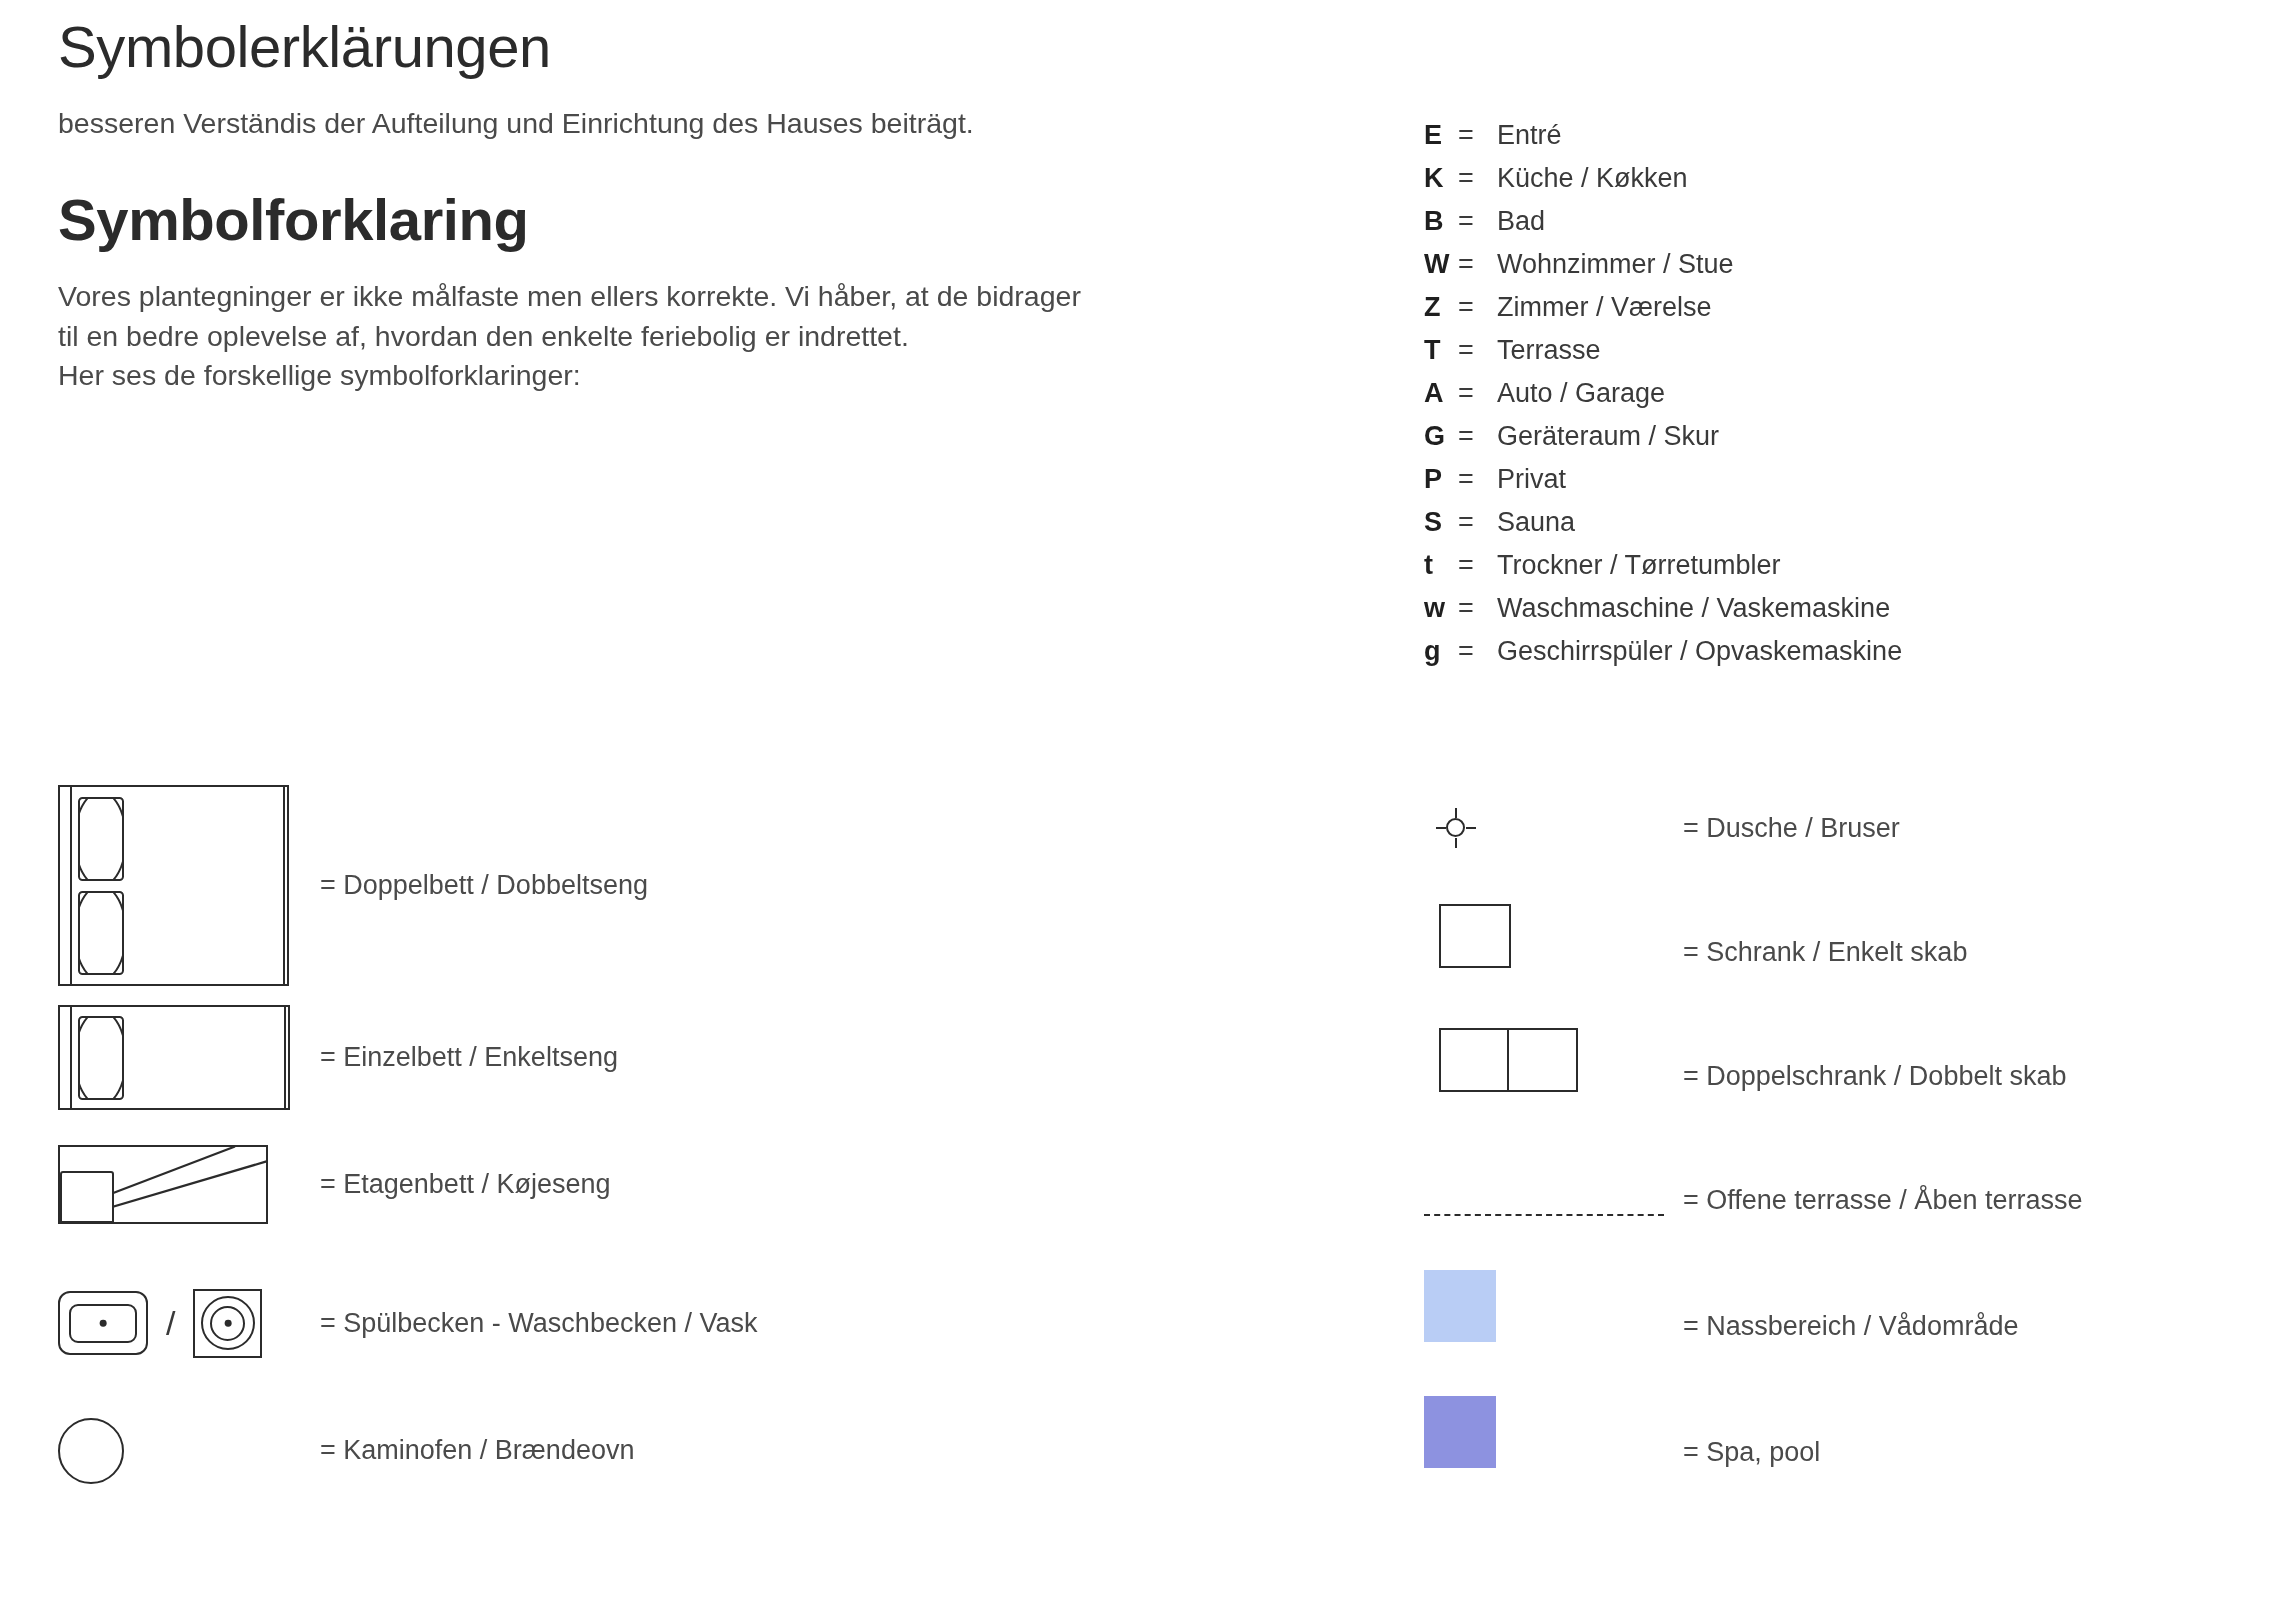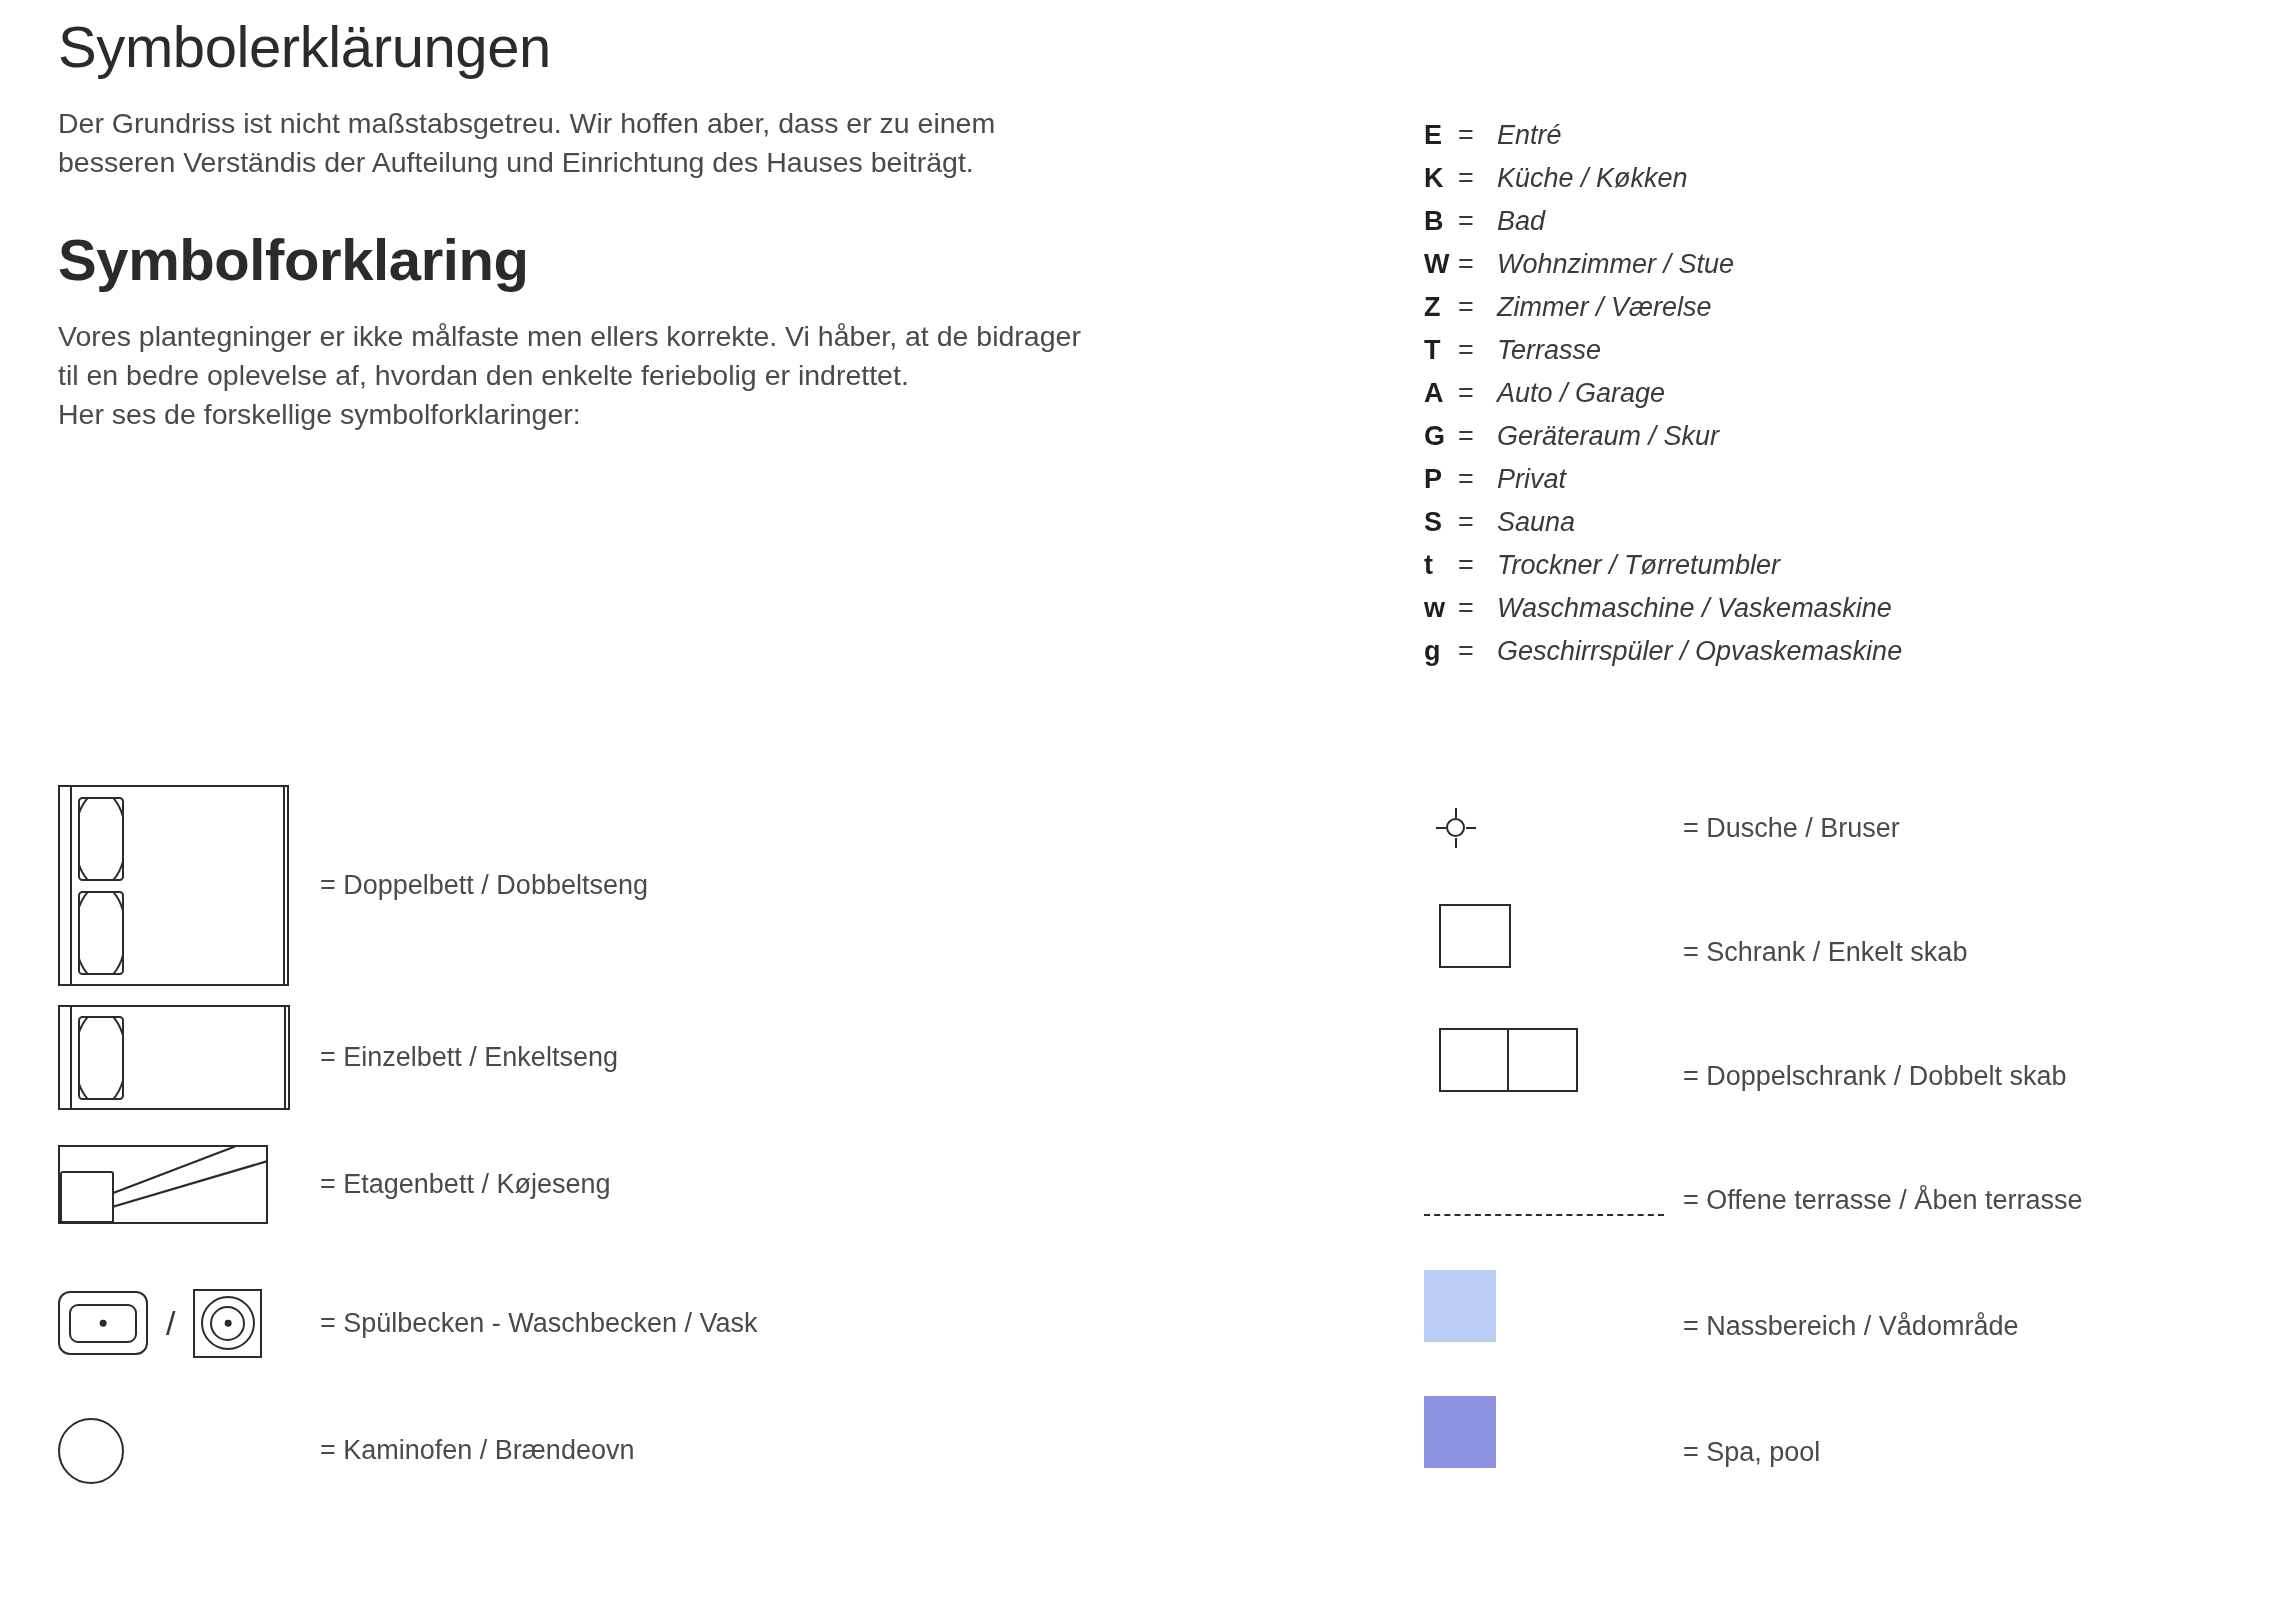--- a/index.html
+++ b/index.html
@@ -255,21 +255,20 @@
     flex: 0 0 34px;
     font-weight: bold;
     color: #1f1f1f;
   }
   .abbr-eq {
     width: 39px;
     flex: 0 0 39px;
   }
   .abbr-val {
     white-space: nowrap;
-    font-style: italic;
   }
 
   .legend-right {
     position: absolute;
     left: 1424px;
     top: 720px;
     width: 855px;
   }
   .rrow {
     display: flex;
@@ -346,21 +345,20 @@
 </style>
 </head>
 <body>
 
 <div class="page">
 
   <div class="left-col">
     <h1 class="title" id="title-de">Symbolerklärungen</h1>
 
     <p class="intro">
-      <span class="line">Der Grundriss ist nicht maßstabsgetreu. Wir hoffen aber, dass er zu einem</span>
       <span class="line">besseren Verständis der Aufteilung und Einrichtung des Hauses beiträgt.</span>
     </p>
 
     <h1 class="title" id="title-da">Symbolforklaring</h1>
 
     <p class="intro">
       <span class="line">Vores plantegninger er ikke målfaste men ellers korrekte. Vi håber, at de bidrager</span>
       <span class="line">til en bedre oplevelse af, hvordan den enkelte feriebolig er indrettet.</span>
       <span class="line">Her ses de forskellige symbolforklaringer:</span>
     </p>

